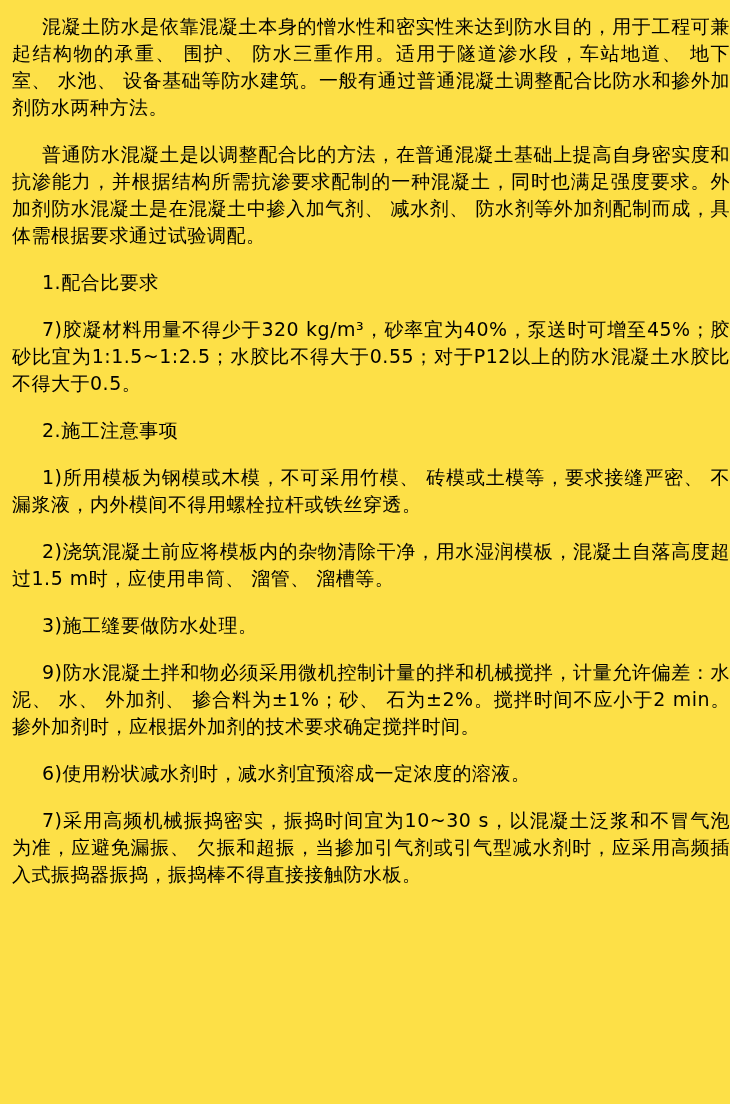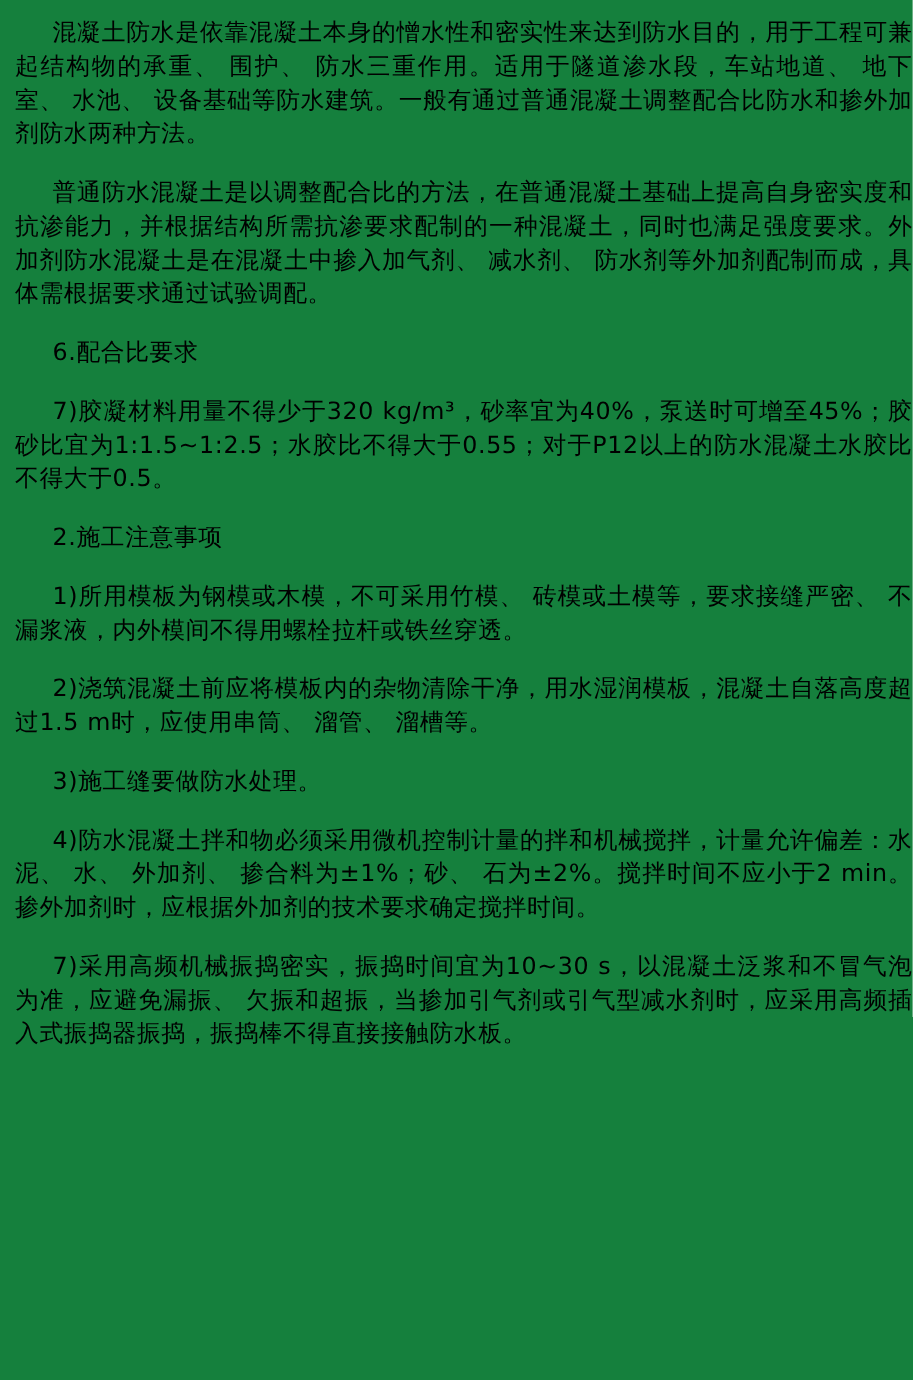--- a/index.html
+++ b/index.html
@@ -10,21 +10,21 @@
     width: 730px;
     height: 1104px;
     background: #ffffff;
     overflow: hidden;
   }
   .page {
     box-sizing: border-box;
     width: 730px;
     height: 1104px;
     padding: 13px 0 0 12px;
-    background: #15803d;
+    background: #fde047;
   }
   .doc-block {
     margin: 0 0 20px 0;
     font-family: "DejaVu Sans", sans-serif;
     font-size: 19px;
     line-height: 27px;
     color: #000000;
     text-indent: 30px;
     text-align: justify;
     letter-spacing: 0.5px;
@@ -35,33 +35,34 @@
   }
 </style>
 </head>
 <body>
 
 <div class="page">
   <p class="doc-block">混凝土防水是依靠混凝土本身的憎水性和密实性来达到防水目的，用于工程可兼起结构物的承重、 围护、 防水三重作用。适用于隧道渗水段，车站地道、 地下室、 水池、 设备基础等防水建筑。一般有通过普通混凝土调整配合比防水和掺外加剂防水两种方法。</p>
 
   <p class="doc-block">普通防水混凝土是以调整配合比的方法，在普通混凝土基础上提高自身密实度和抗渗能力，并根据结构所需抗渗要求配制的一种混凝土，同时也满足强度要求。外加剂防水混凝土是在混凝土中掺入加气剂、 减水剂、 防水剂等外加剂配制而成，具体需根据要求通过试验调配。</p>
 
-  <p class="doc-block">6.配合比要求</p>
+  <p class="doc-block">1.配合比要求</p>
 
   <p class="doc-block">7)胶凝材料用量不得少于320 kg/m³，砂率宜为40%，泵送时可增至45%；胶砂比宜为1:1.5~1:2.5；水胶比不得大于0.55；对于P12以上的防水混凝土水胶比不得大于0.5。</p>
 
 
 
 
   <p class="doc-block">2.施工注意事项</p>
 
   <p class="doc-block">1)所用模板为钢模或木模，不可采用竹模、 砖模或土模等，要求接缝严密、 不漏浆液，内外模间不得用螺栓拉杆或铁丝穿透。</p>
 
   <p class="doc-block">2)浇筑混凝土前应将模板内的杂物清除干净，用水湿润模板，混凝土自落高度超过1.5 m时，应使用串筒、 溜管、 溜槽等。</p>
 
   <p class="doc-block">3)施工缝要做防水处理。</p>
 
 
-  <p class="doc-block">4)防水混凝土拌和物必须采用微机控制计量的拌和机械搅拌，计量允许偏差：水泥、 水、 外加剂、 掺合料为±1%；砂、 石为±2%。搅拌时间不应小于2 min。掺外加剂时，应根据外加剂的技术要求确定搅拌时间。</p>
+  <p class="doc-block">9)防水混凝土拌和物必须采用微机控制计量的拌和机械搅拌，计量允许偏差：水泥、 水、 外加剂、 掺合料为±1%；砂、 石为±2%。搅拌时间不应小于2 min。掺外加剂时，应根据外加剂的技术要求确定搅拌时间。</p>
 
+  <p class="doc-block">6)使用粉状减水剂时，减水剂宜预溶成一定浓度的溶液。</p>
 
   <p class="doc-block">7)采用高频机械振捣密实，振捣时间宜为10~30 s，以混凝土泛浆和不冒气泡为准，应避免漏振、 欠振和超振，当掺加引气剂或引气型减水剂时，应采用高频插入式振捣器振捣，振捣棒不得直接接触防水板。</p>
 </div>
 
 </body></html>

